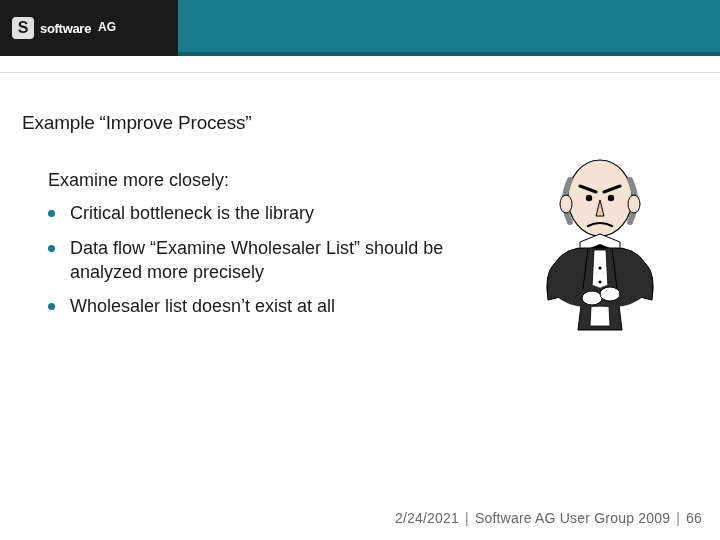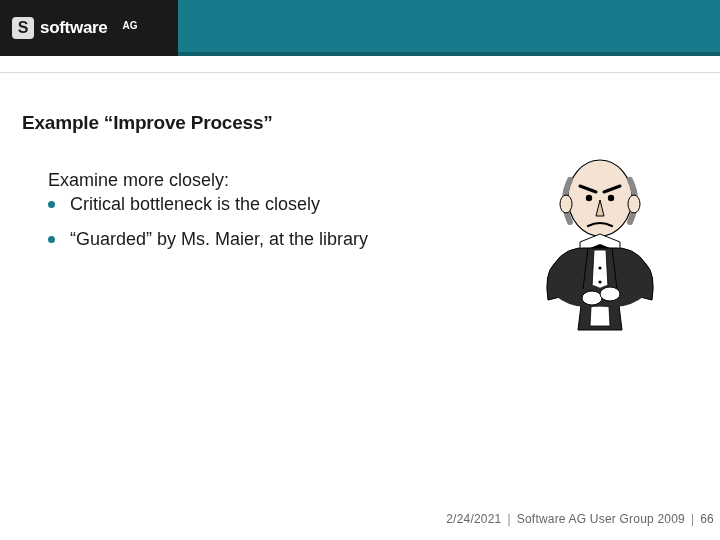--- a/index.html
+++ b/index.html
@@ -10,54 +10,54 @@
   .topbar { position: absolute; top: 0; left: 0; width: 100%; height: 56px; display: flex; }
   .logo-block { width: 178px; height: 56px; background: #1a1a1a; display: flex; align-items: center; padding: 0 12px; }
   .teal-block { flex: 1; height: 56px; background: #187a8a; border-bottom: 4px solid #0f5f6b; }
   .logo-mark { display: flex; align-items: center; gap: 6px; }
   .logo-s {
     width: 22px; height: 22px; border-radius: 4px;
     background: #e0e0e0; color: #1a1a1a;
     font-weight: bold; font-size: 16px; line-height: 22px; text-align: center;
     font-family: Arial, sans-serif;
   }
-  .logo-text { color: #fff; font-weight: bold; font-size: 17px; letter-spacing: -0.3px; }
-  .logo-ag { color: #fff; font-size: 10px; font-weight: bold; margin-left: 9px; align-self: flex-start; margin-top: 3px; }
+  .logo-text { color: #fff; font-weight: bold; font-size: 13px; letter-spacing: -0.3px; }
+  .logo-ag { color: #fff; font-size: 12px; font-weight: bold; margin-left: 1px; align-self: flex-start; margin-top: 3px; }
 
   .thin-rule { position: absolute; top: 72px; left: 0; width: 100%; height: 1px; background: #d9d9d9; }
 
   
   .title {
     position: absolute; top: 112px; left: 22px;
-    font-size: 19px; font-weight: bold; color: #1a1a1a;
+    font-size: 19px; font-weight: normal; color: #1a1a1a;
     letter-spacing: -0.2px;
   }
 
   
   .body {
     position: absolute; top: 168px; left: 48px; width: 436px;
     font-size: 18px; line-height: 1.35; color: #1a1a1a;
   }
-  .lead { margin-bottom: 0; }
+  .lead { margin-bottom: 9px; }
   ul.bullets { list-style: none; padding-left: 22px; }
   ul.bullets li { position: relative; margin-bottom: 10px; }
   ul.bullets li::before {
     content: ""; position: absolute; left: -22px; top: 9px;
     width: 7px; height: 7px; border-radius: 50%;
     background: #187a8a;
   }
 
   
   .illus { position: absolute; top: 150px; right: 50px; width: 140px; height: 190px; }
   .illus svg { width: 100%; height: 100%; }
 
   
   .footer {
-    position: absolute; bottom: 14px; right: 6px;
-    font-size: 12px; color: #666; letter-spacing: 0.2px;
+    position: absolute; bottom: 14px; right: 18px;
+    font-size: 14px; color: #666; letter-spacing: 0.2px;
     display: flex; align-items: center; gap: 6px;
   }
   .footer .sep { color: #888; }
 </style>
 </head>
 <body>
 
 <div class="slide">
 
   <div class="topbar">
@@ -71,22 +71,23 @@
     <div class="teal-block"></div>
   </div>
 
   <div class="thin-rule"></div>
 
   <div class="title">Example “Improve Process”</div>
 
   <div class="body">
     <div class="lead">Examine more closely:</div>
     <ul class="bullets">
-      <li>Critical bottleneck is the closely</li>
-      <li>“Guarded” by Ms. Maier, at the library</li>
+      <li>Critical bottleneck is the library</li>
+      <li>Data flow “Examine Wholesaler List” should be analyzed more precisely</li>
+      <li>Wholesaler list doesn’t exist at all</li>
     </ul>
   </div>
 
   <div class="illus">
     <svg viewBox="0 0 140 190">
 
       <ellipse cx="70" cy="48" rx="32" ry="38" fill="#f4e3d3" stroke="#000" stroke-width="1.2"></ellipse>
 
       <path d="M40 30 Q30 50 40 72" fill="none" stroke="#888" stroke-width="6" stroke-linecap="round"></path>
       <path d="M100 30 Q110 50 100 72" fill="none" stroke="#888" stroke-width="6" stroke-linecap="round"></path>

